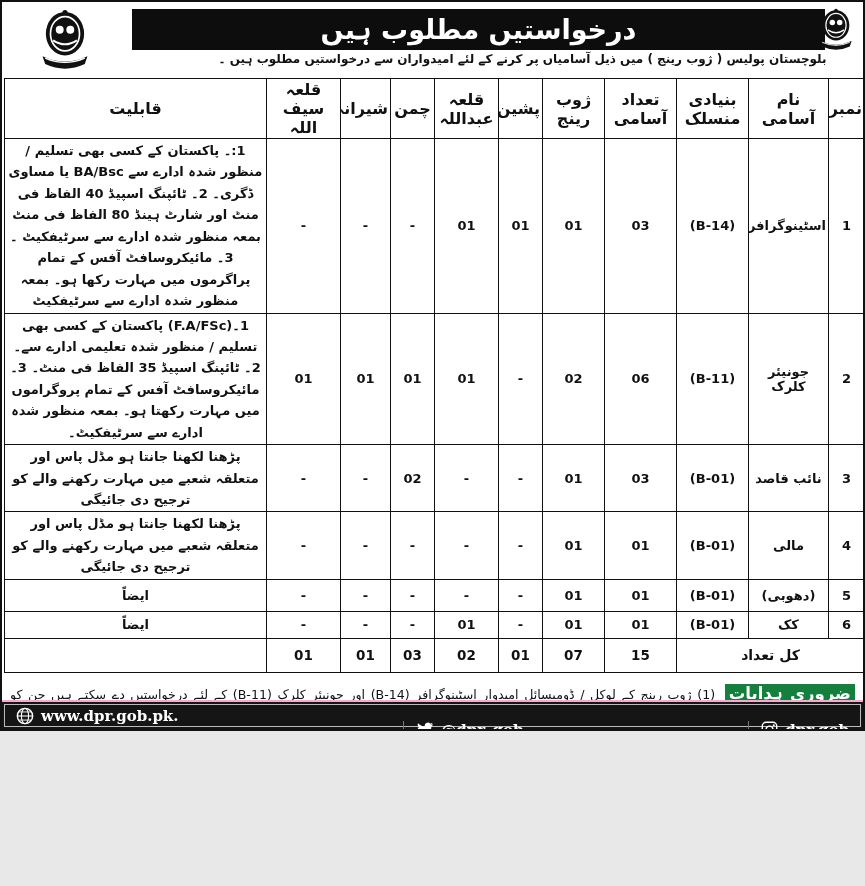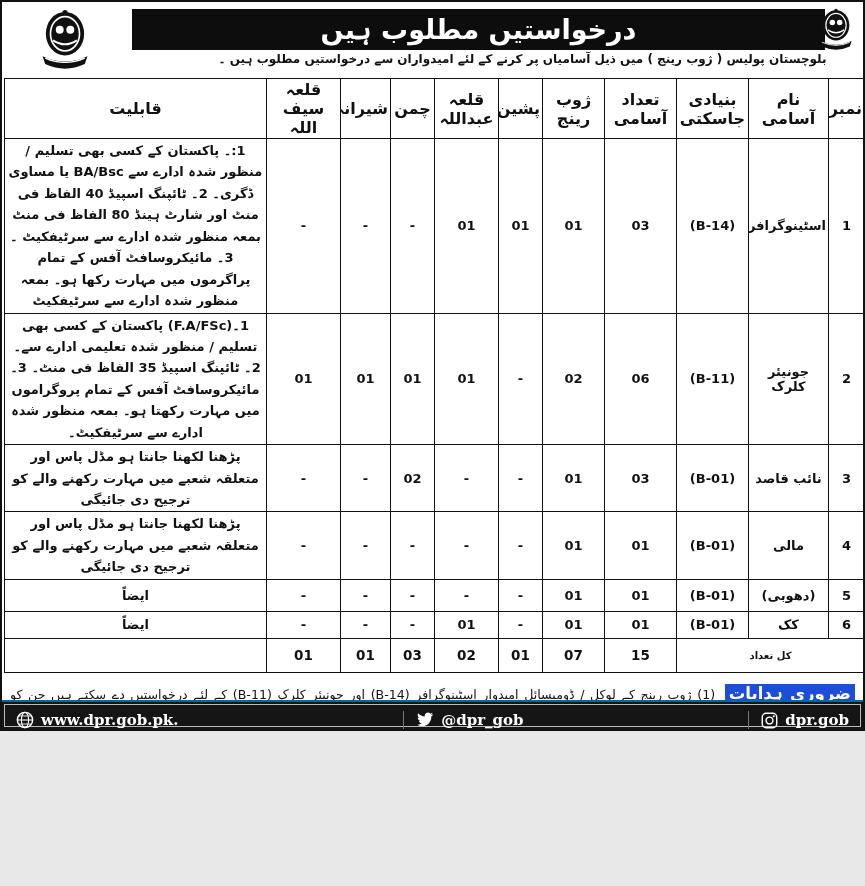--- a/index.html
+++ b/index.html
@@ -41,29 +41,29 @@
   col.c-total{width:72px} col.c-zhob{width:62px} col.c-pishin{width:44px}
   col.c-qabd{width:64px} col.c-chaman{width:44px} col.c-sherani{width:50px}
   col.c-qsaif{width:74px} col.c-qual{width:auto}
   tbody tr:nth-child(1){height:127px}
   tbody tr:nth-child(2){height:105px}
   tbody tr:nth-child(3){height:56px}
   tbody tr:nth-child(4){height:54px}
   tbody tr:nth-child(5){height:32px}
   tbody tr:nth-child(6){height:27px}
   tr.total-row td { height:34px; font-size:13.5px; }
-  tr.total-row .lbl { font-size:10px; }
+  tr.total-row .lbl { font-size:14px; }
 
   
   .instructions {
     direction:rtl; text-align:justify; padding:5px 8px 2px 8px;
     font-size:12.6px; line-height:1.92; height:226px; overflow:hidden;
   }
   .instructions .hd {
-    font-weight:bold; font-size:16.5px; background:#1d4ed8; color:#fff;
+    font-weight:bold; font-size:16.5px; background:#15803d; color:#fff;
     padding:0 4px; margin-left:4px;
   }
 
   
   .bottom { position:relative; height:77px; }
   .sig-box {
     position:absolute; left:5px; top:2px; width:258px; height:64px;
     background:#0d0d0d; color:#fff; border:2px solid #000; outline:1px solid #fff; outline-offset:-4px;
     display:flex; flex-direction:column; align-items:center; justify-content:center; gap:2px;
     direction:rtl; text-align:center;
@@ -71,23 +71,23 @@
   .sig-box .l1 { font-size:17px; font-weight:bold; }
   .prq-row {
     position:absolute; left:268px; right:2px; top:6px; border-top:2px solid #111;
     text-align:right; padding:26px 10px 0 0;
     font-family:"Liberation Sans", sans-serif; font-weight:bold; font-size:20px;
   }
 
   
   .social-bar {
     position:absolute; left:0; right:0; bottom:0; height:29px;
-    background:#151515; border-top:2px solid #0369a1;
+    background:#151515; border-top:2px solid #f9a8d4;
     box-shadow:inset 0 0 0 2px #151515, inset 0 0 0 3px #bbb;
-    display:flex; align-items:flex-end; justify-content:space-between;
+    display:flex; align-items:center; justify-content:space-between;
     padding:0 14px; color:#fff;
     font-family:"DejaVu Serif", serif; font-weight:bold; font-size:15px;
   }
   .social-item { display:flex; align-items:center; gap:7px; }
   .social-item + .social-item { border-left:1px solid #777; padding-left:12px;margin-top:28px; }
   .social-item svg { display:block; }
 </style>
 </head>
 <body>
 
@@ -131,21 +131,21 @@
         <col class="c-qabd">
         <col class="c-chaman">
       <col class="c-sherani">
         <col class="c-qsaif">
         <col class="c-qual">
     </colgroup>
     <thead>
       <tr>
         <th>نمبرشمار</th>
         <th>نام آسامی</th>
-        <th>بنیادی جاسکتی</th>
+        <th>بنیادی منسلک</th>
         <th>تعداد آسامی</th>
         <th>ژوب رینج</th>
         <th>پشین</th>
         <th>قلعہ عبداللہ</th>
         <th>چمن</th>
         <th>شیرانی</th>
         <th>قلعہ سیف اللہ</th>
         <th>قابلیت</th>
       </tr>
     </thead>

